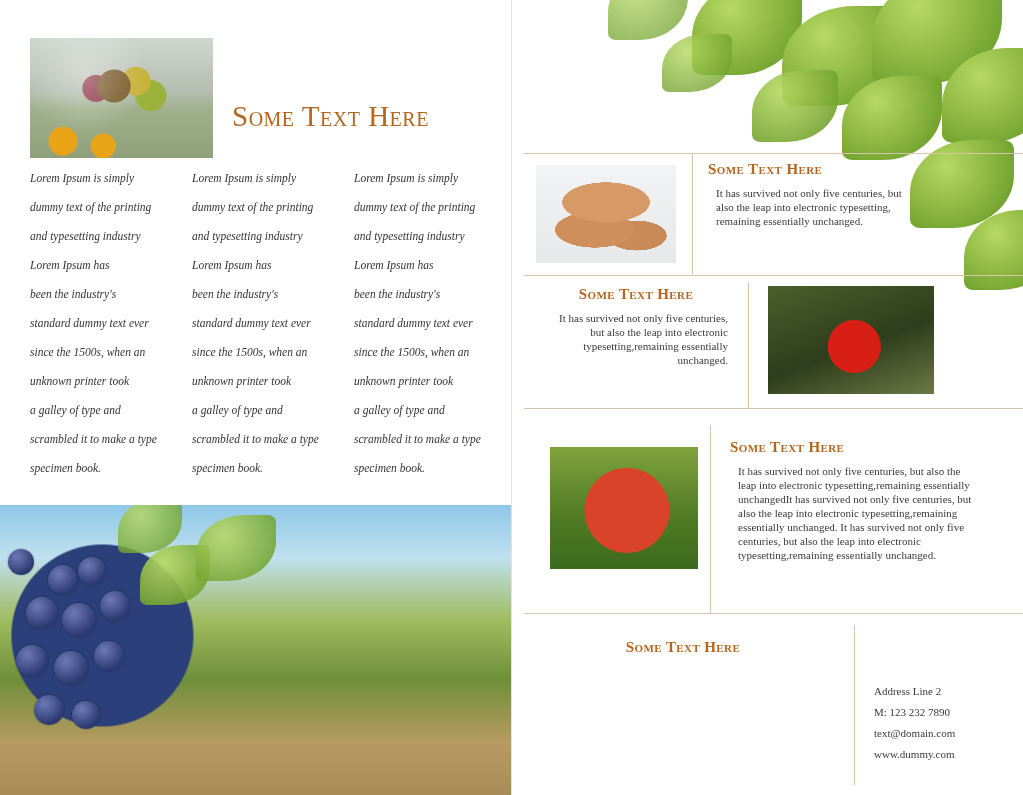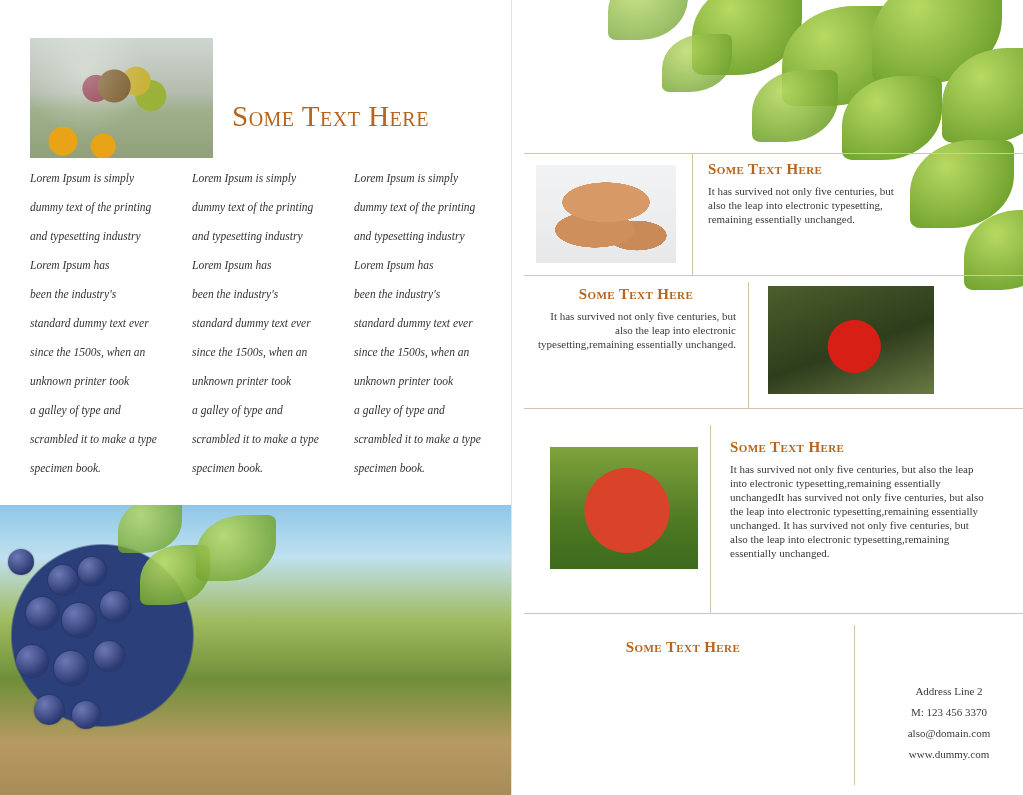--- a/index.html
+++ b/index.html
@@ -67,21 +67,21 @@
     color:#b5651d;
     font-variant:small-caps;
     letter-spacing:0.4px;
     margin:0 0 6px 0;
   }
   .body-text {
     font-family:"Liberation Serif", serif;
     font-size:11px;
     line-height:14px;
     color:#3a3a3a;
-    margin:0;
+    margin:8px;
   }
 
   
   .blk1 { position:absolute; left:12px; top:153px; width:499px; height:123px; }
   .blk1 .img { position:absolute; left:12px; top:12px; width:140px; height:98px; overflow:hidden; background:#eef0f2;}
   .blk1 .txt { position:absolute; left:184px; top:8px; width:300px; }
   .rule-h { position:absolute; background:#d8c4a8; height:1px; }
   .rule-v { position:absolute; background:#d8c4a8; width:1px; }
 
   
@@ -90,21 +90,21 @@
   .blk2 .img { position:absolute; left:244px; top:4px; width:166px; height:108px; overflow:hidden; background:#5d6f3a;}
 
   
   .blk3 { position:absolute; left:12px; top:425px; width:499px; height:190px; }
   .blk3 .img { position:absolute; left:26px; top:22px; width:148px; height:122px; overflow:hidden; background:#6f8c3c;}
   .blk3 .txt { position:absolute; left:206px; top:14px; width:258px; }
 
   
   .blk4 { position:absolute; left:12px; top:625px; width:499px; height:165px; }
   .blk4 .txt { position:absolute; left:14px; top:14px; width:290px; text-align:right; }
-  .blk4 .contact { position:absolute; left:350px; top:60px; width:150px; text-align:center; }
+  .blk4 .contact { position:absolute; left:350px; top:60px; width:150px; text-align:left; }
   .blk4 .contact p { margin:0 0 9px 0; font-family:"Liberation Serif", serif; font-size:11px; color:#3a3a3a;}
 
   .sep-vert-main { position:absolute; left:511px; top:0; width:1px; height:795px; background:#e2e2e2; }
 
   
   .img-fruitbowl {
     width:100%; height:100%;
     background:
       radial-gradient(circle at 30% 30%, rgba(255,255,255,.35), transparent 40%),
       radial-gradient(circle at 46% 40%, #7a5c2b 0 16px, transparent 17px),
@@ -277,20 +277,20 @@
       </div>
     </div>
 
     <div class="blk4">
       <div class="rule-v" style="left:330px;top:0;height:160px;"></div>
       <div class="txt">
         <h3 class="heading" style="text-align:center;">Some Text Here</h3>
       </div>
       <div class="contact">
         <p>Address Line 2</p>
-        <p>M: 123 456 3370</p>
-        <p>also@domain.com</p>
+        <p>M: 123 232 7890</p>
+        <p>text@domain.com</p>
         <p>www.dummy.com</p>
       </div>
     </div>
 
   </div>
 </div>
 
 </body></html>

